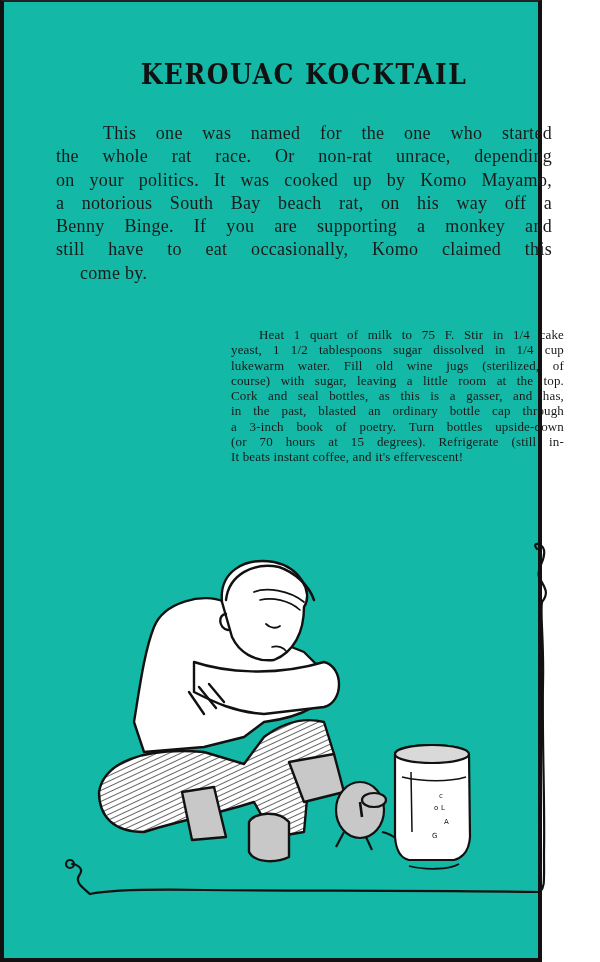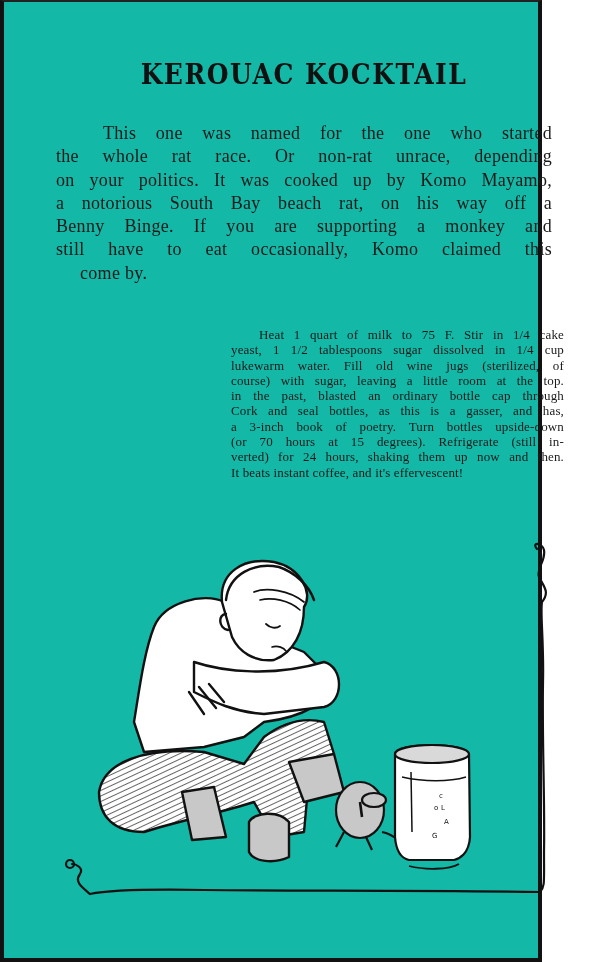--- a/index.html
+++ b/index.html
@@ -49,25 +49,24 @@
     <span class="line">Benny Binge. If you are supporting a monkey and</span>
     <span class="line">still have to eat occasionally, Komo claimed this</span>
     <span class="line last">come by.</span>
   </div>
 
   <div class="recipe">
     <span class="line first">Heat 1 quart of milk to 75 F. Stir in 1/4 cake</span>
     <span class="line">yeast, 1 1/2 tablespoons sugar dissolved in 1/4 cup</span>
     <span class="line">lukewarm water. Fill old wine jugs (sterilized, of</span>
     <span class="line">course) with sugar, leaving a little room at the top.</span>
+    <span class="line">Cork and seal bottles, as this is a gasser, and has,</span>
     <span class="line">in the past, blasted an ordinary bottle cap through</span>
-    <span class="line">Cork and seal bottles, as this is a gasser, and has,</span>
     <span class="line">a 3-inch book of poetry. Turn bottles upside-down</span>
     <span class="line">(or 70 hours at 15 degrees). Refrigerate (still in-</span>
-    <span class="line">verted) for 24 hours, shaking them up now and then.</span>
     <span class="line last">It beats instant coffee, and it's effervescent!</span>
   </div>
 
   <svg class="illustration" viewBox="55 530 520 370" width="520" height="370" xmlns="http://www.w3.org/2000/svg">
     <defs>
       <pattern id="hatch" width="5" height="5" patternUnits="userSpaceOnUse" patternTransform="rotate(65)">
         <rect width="5" height="5" fill="#ffffff"></rect>
         <line x1="0" y1="0" x2="0" y2="5" stroke="#222" stroke-width="1.4"></line>
       </pattern>
     </defs>

